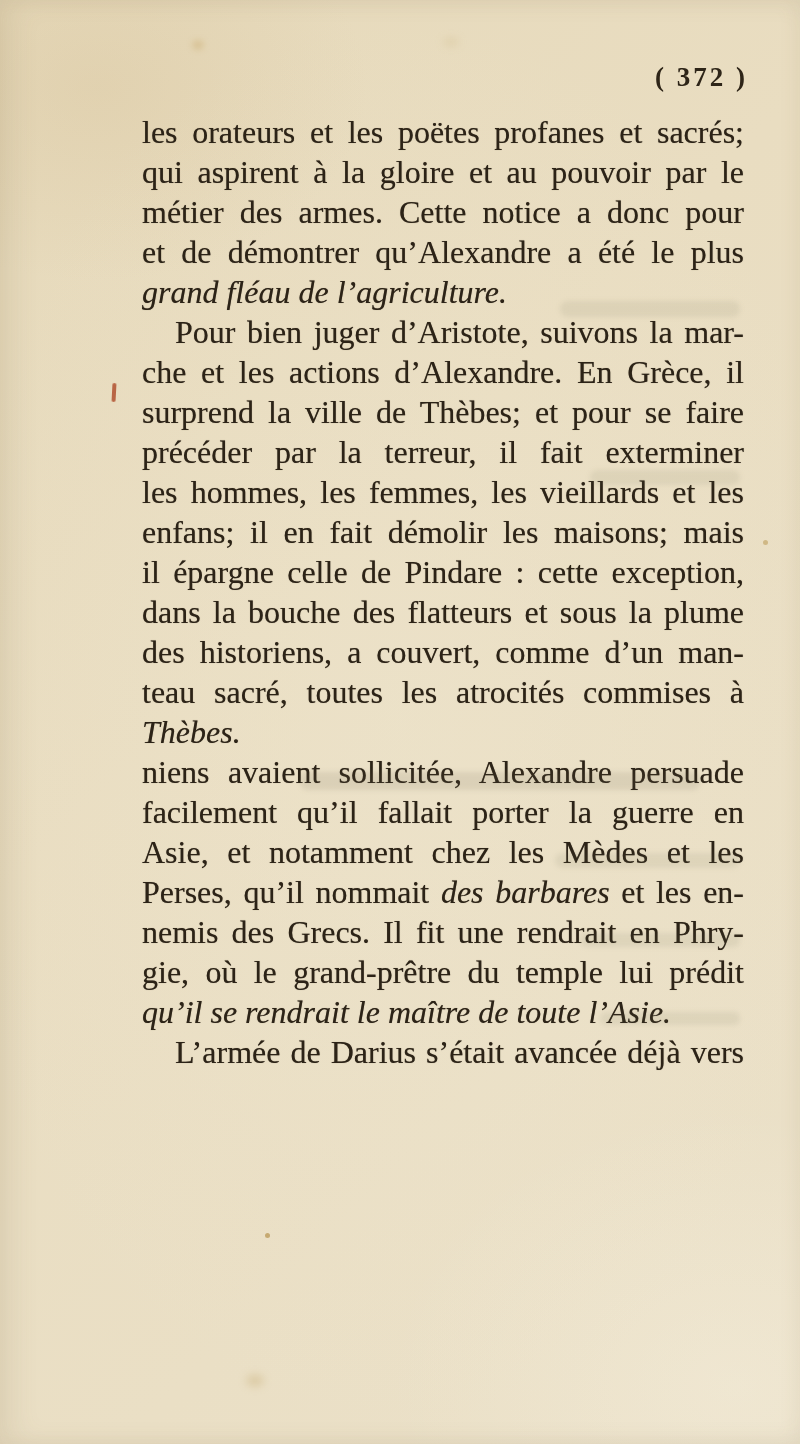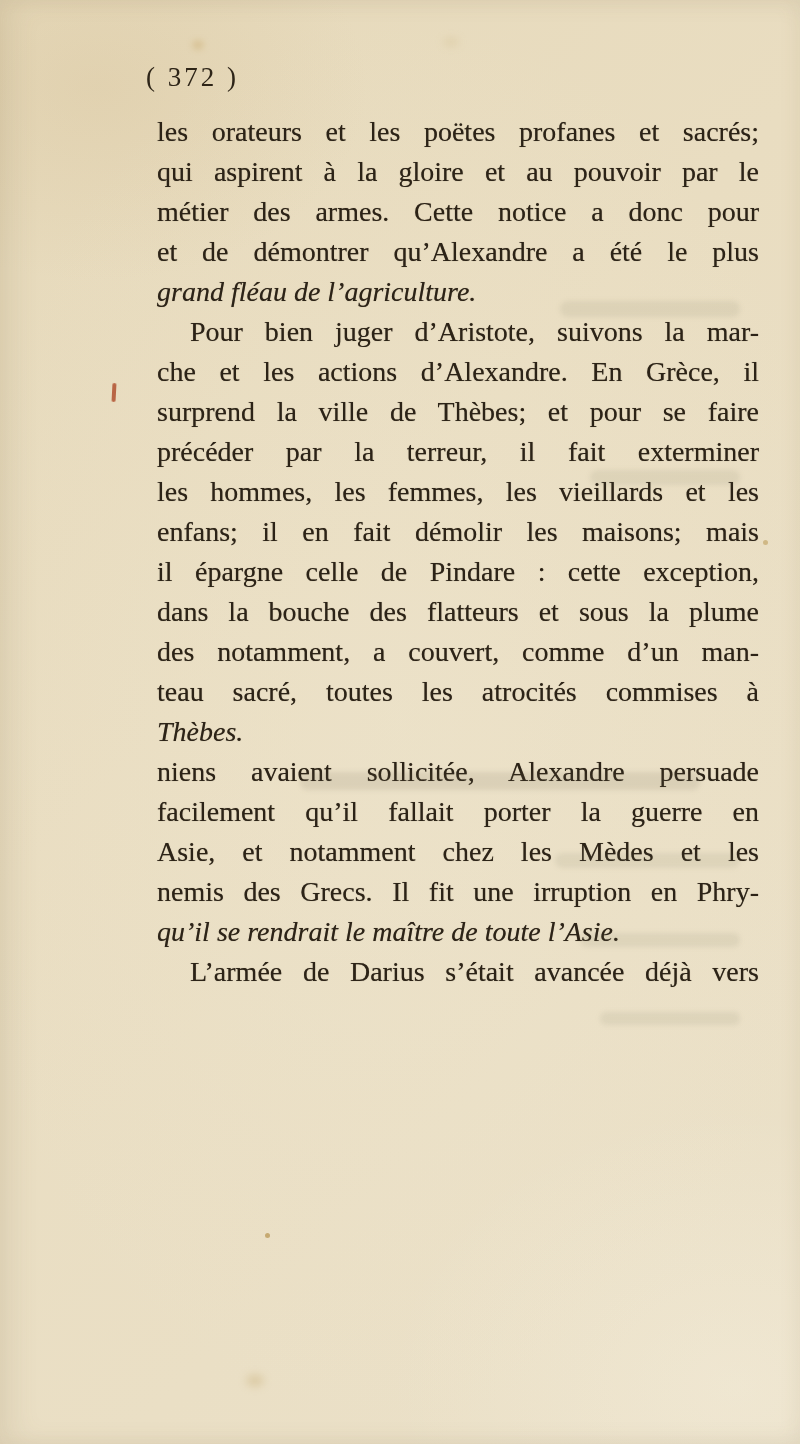--- a/index.html
+++ b/index.html
@@ -15,27 +15,28 @@
     overflow: hidden;
     background:
       radial-gradient(ellipse 420px 300px at 12% 6%, rgba(205,180,135,0.22), transparent 65%),
       radial-gradient(ellipse 500px 400px at 92% 96%, rgba(252,248,236,0.25), transparent 70%),
       radial-gradient(ellipse 600px 900px at 50% 50%, rgba(240,232,210,0.35), transparent 80%),
       linear-gradient(135deg, #e6d9ba 0%, #e9ddc1 40%, #ebe1c9 100%);
     box-shadow: inset 14px 0 26px rgba(120,95,60,0.10), inset -6px 0 18px rgba(120,95,60,0.05);
   }
   .pagenum {
     position: absolute; left: 146px; top: 62px; width: 602px;
-    text-align: left;
+    text-align: right;
     font-size: 27px; letter-spacing: 3px;
     color: #2e2518;
+    font-weight: bold;
   }
   .textblock {
-    position: absolute; left: 157px; top: 112px; width: 602px;
-    font-size: 28px;
+    position: absolute; left: 142px; top: 112px; width: 602px;
+    font-size: 32px;
     color: #2c2317;
     text-shadow: 0 0 0.7px rgba(46,37,24,0.55);
   }
   .line {
     height: 40px; line-height: 40px;
     text-align: justify;
   }
   .jl { text-align-last: justify; }
   .ll { text-align-last: left; font-style: italic; }
   .ind { text-indent: 33px; }
@@ -82,30 +83,32 @@
 
     <div class="para">
       <div class="line jl ind">Pour bien juger d’Aristote, suivons la mar-</div>
       <div class="line jl">che et les actions d’Alexandre. En Grèce, il</div>
       <div class="line jl">surprend la ville de Thèbes; et pour se faire</div>
       <div class="line jl">précéder par la terreur, il fait exterminer</div>
       <div class="line jl">les hommes, les femmes, les vieillards et les</div>
       <div class="line jl">enfans; il en fait démolir les maisons; mais</div>
       <div class="line jl">il épargne celle de Pindare : cette exception,</div>
       <div class="line jl">dans la bouche des flatteurs et sous la plume</div>
-      <div class="line jl">des notamment, a couvert, comme d’un man-</div>
+      <div class="line jl">des historiens, a couvert, comme d’un man-</div>
       <div class="line jl">teau sacré, toutes les atrocités commises à</div>
       <div class="line ll">Thèbes.</div>
     </div>
 
     <div class="para">
       <div class="line jl">niens avaient sollicitée, Alexandre persuade</div>
       <div class="line jl">facilement qu’il fallait porter la guerre en</div>
       <div class="line jl">Asie, et notamment chez les Mèdes et les</div>
-      <div class="line jl">nemis des Grecs. Il fit une irruption en Phry-</div>
+      <div class="line jl"><span>Perses, qu’il nommait </span><em class="it">des barbares</em><span> et les en-</span></div>
+      <div class="line jl">nemis des Grecs. Il fit une rendrait en Phry-</div>
+      <div class="line jl">gie, où le grand-prêtre du temple lui prédit</div>
       <div class="line ll">qu’il se rendrait le maître de toute l’Asie.</div>
     </div>
 
     <div class="para">
       <div class="line jl ind">L’armée de Darius s’était avancée déjà vers</div>
     </div>
 
   </div>
 
   <div class="red-mark"></div>

